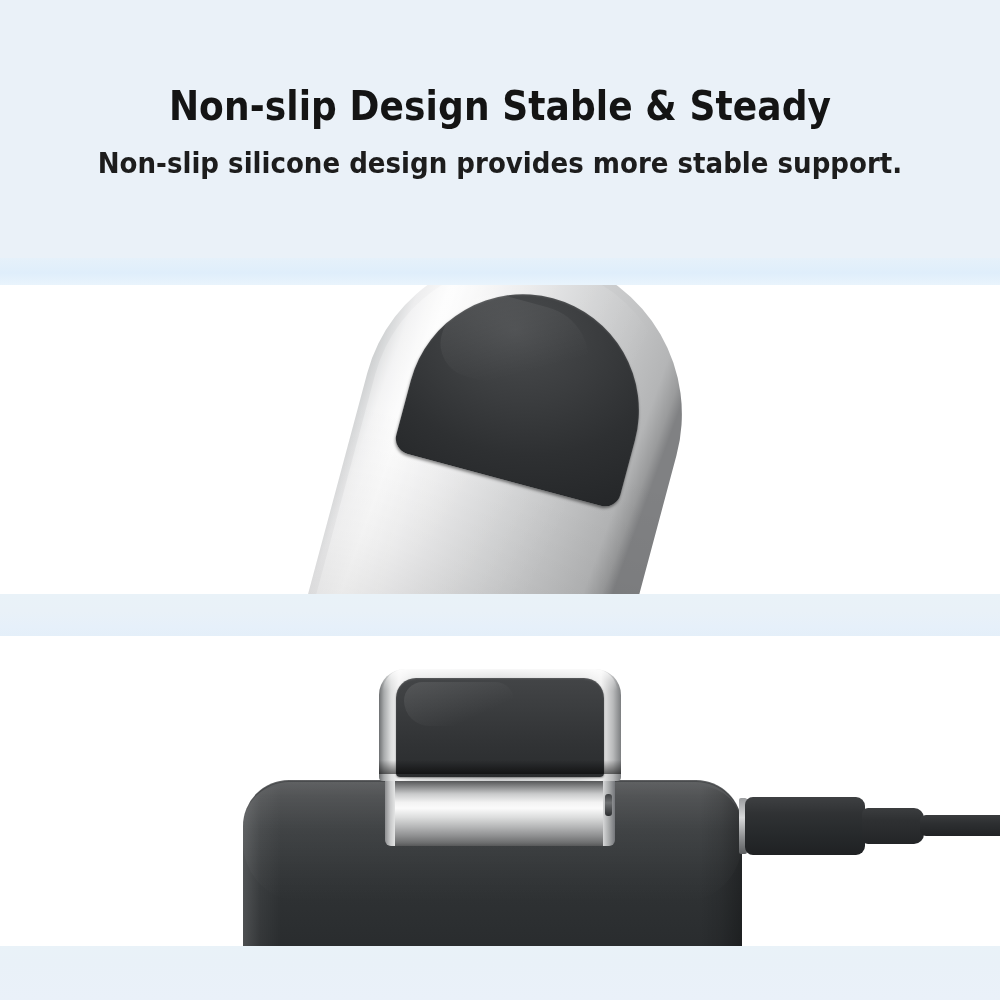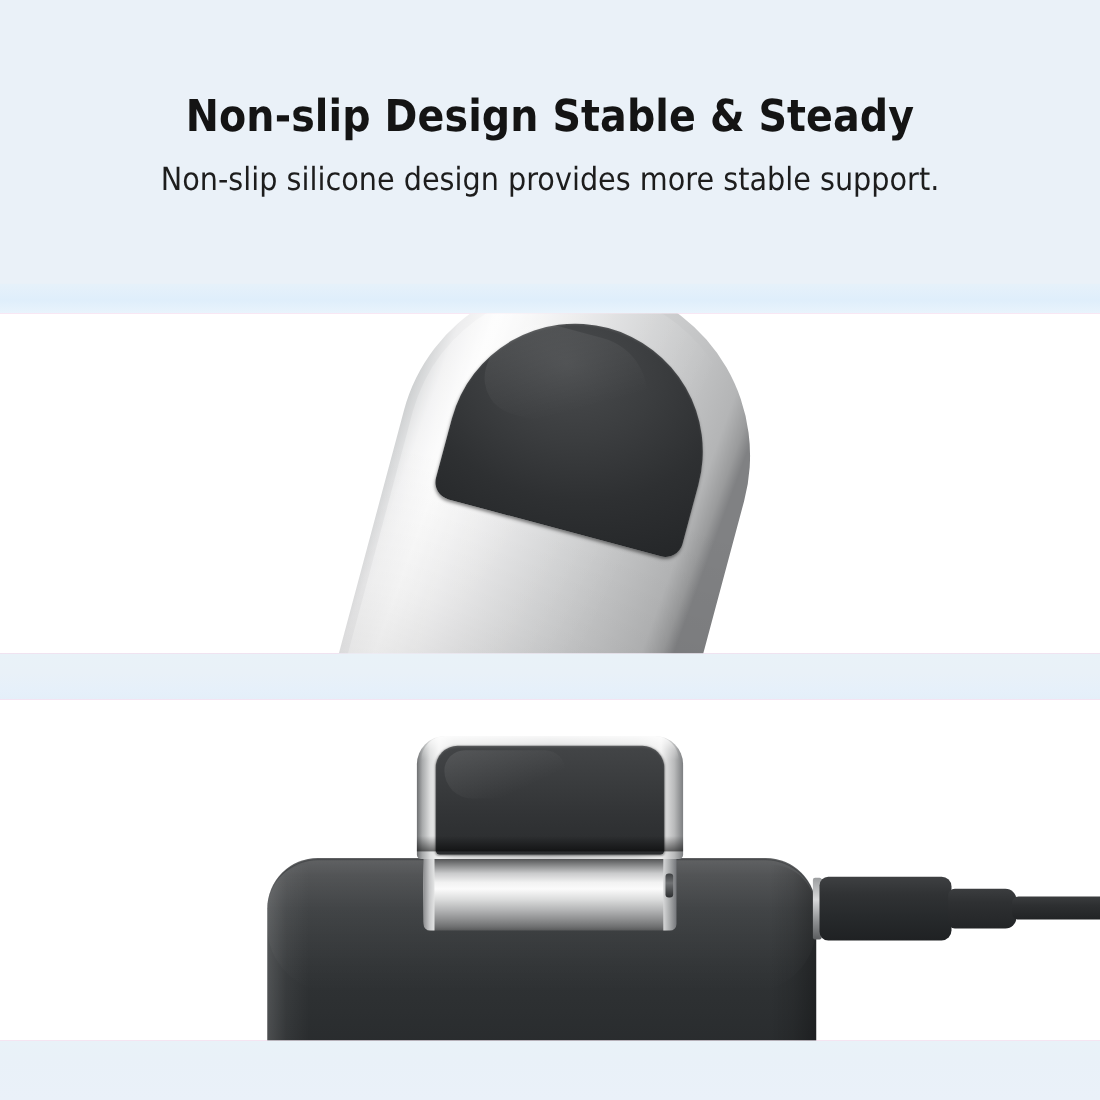--- a/index.html
+++ b/index.html
@@ -10,21 +10,21 @@
   }
   body {
     font-family: "DejaVu Sans Condensed", "Liberation Sans", sans-serif;
   }
 
   #page {
     position: relative;
     width: 1000px;
     height: 1000px;
     overflow: hidden;
-    background: #f9a8d4;
+    background: #22c55e;
   }
 
   
   .header-band {
     position: absolute;
     left: 0;
     top: 0;
     width: 1000px;
     height: 277px;
     background: #eaf1f8;
@@ -51,21 +51,21 @@
     line-height: 1.12;
     white-space: nowrap;
   }
   .subheadline {
     position: absolute;
     left: 0;
     top: 146px;
     width: 1000px;
     text-align: center;
     font-size: 29px;
-    font-weight: normal;
+    font-weight: bold;
     color: #1d1d1d;
     line-height: 1.2;
     white-space: nowrap;
   }
 
   
   .divider-band {
     position: absolute;
     left: 0;
     width: 1000px;

